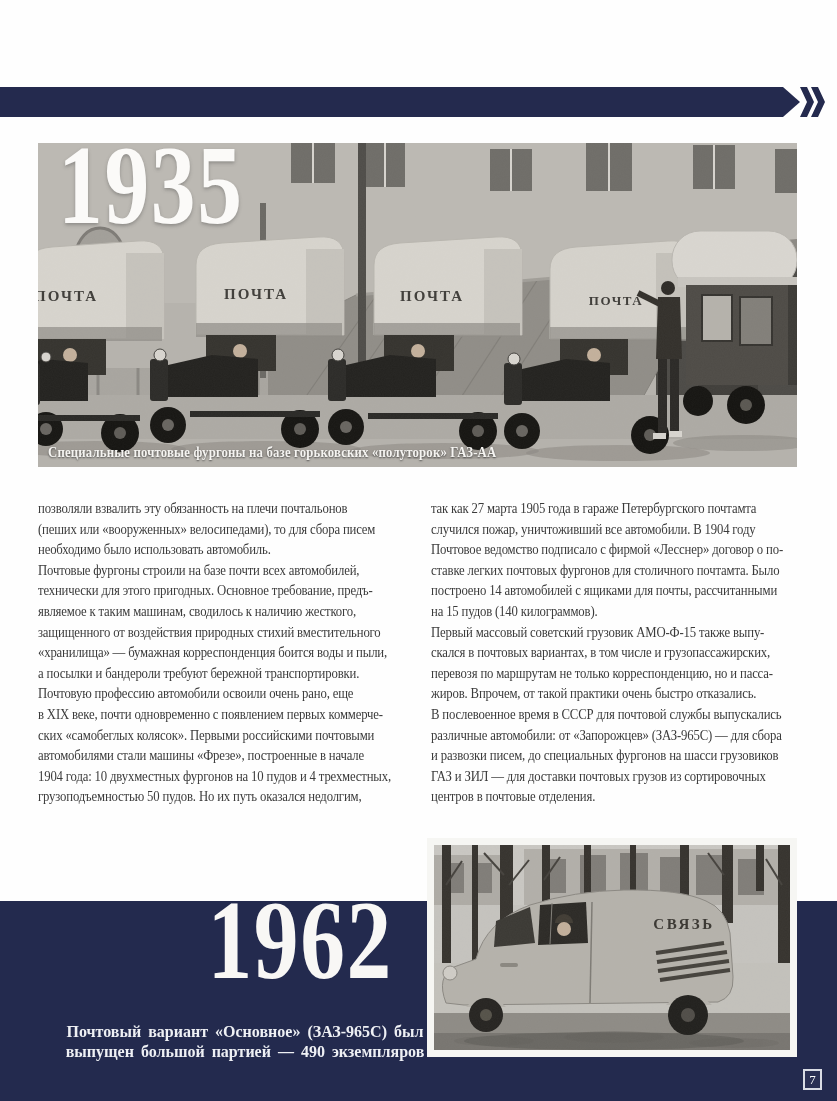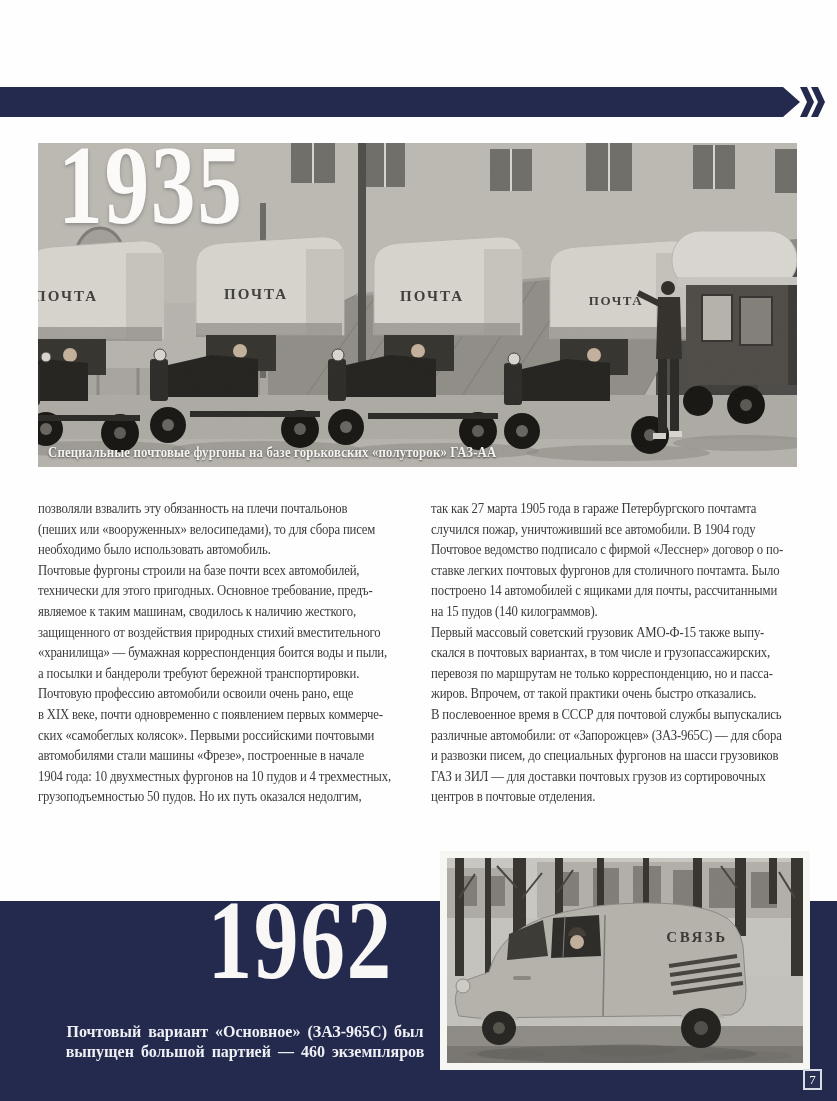--- a/index.html
+++ b/index.html
@@ -254,24 +254,24 @@
       <div class="tline">различные автомобили: от «Запорожцев» (ЗАЗ-965С) — для сбора</div>
       <div class="tline">и развозки писем, до специальных фургонов на шасси грузовиков</div>
       <div class="tline">ГАЗ и ЗИЛ — для доставки почтовых грузов из сортировочных</div>
       <div class="tline">центров в почтовые отделения.</div>
     </div>
 
   <div class="bottom-band"></div>
   <div class="year-1962">1962</div>
   <div class="cap-1962">
     <div>Почтовый вариант «Основное» (ЗАЗ-965С) был</div>
-    <div>выпущен большой партией — 460 экземпляров</div>
+    <div>выпущен большой партией — 490 экземпляров</div>
   </div>
 
-  <figure class="photo-1962" style="margin:13px">
+  <figure class="photo-1962" style="margin:0">
     <svg width="356" height="205" viewBox="0 0 356 205">
       <rect width="356" height="205" fill="#c9c7c2"></rect>
       <rect x="90" y="4" width="266" height="60" fill="#b2afa9"></rect>
       <rect x="0" y="10" width="70" height="50" fill="#aeaba5"></rect>
       <g fill="#807d78">
         <rect x="108" y="14" width="24" height="34"></rect>
           <rect x="146" y="10" width="26" height="40"></rect>
         <rect x="186" y="8" width="28" height="44"></rect>
           <rect x="226" y="12" width="26" height="36"></rect>
         <rect x="262" y="10" width="28" height="40"></rect>

